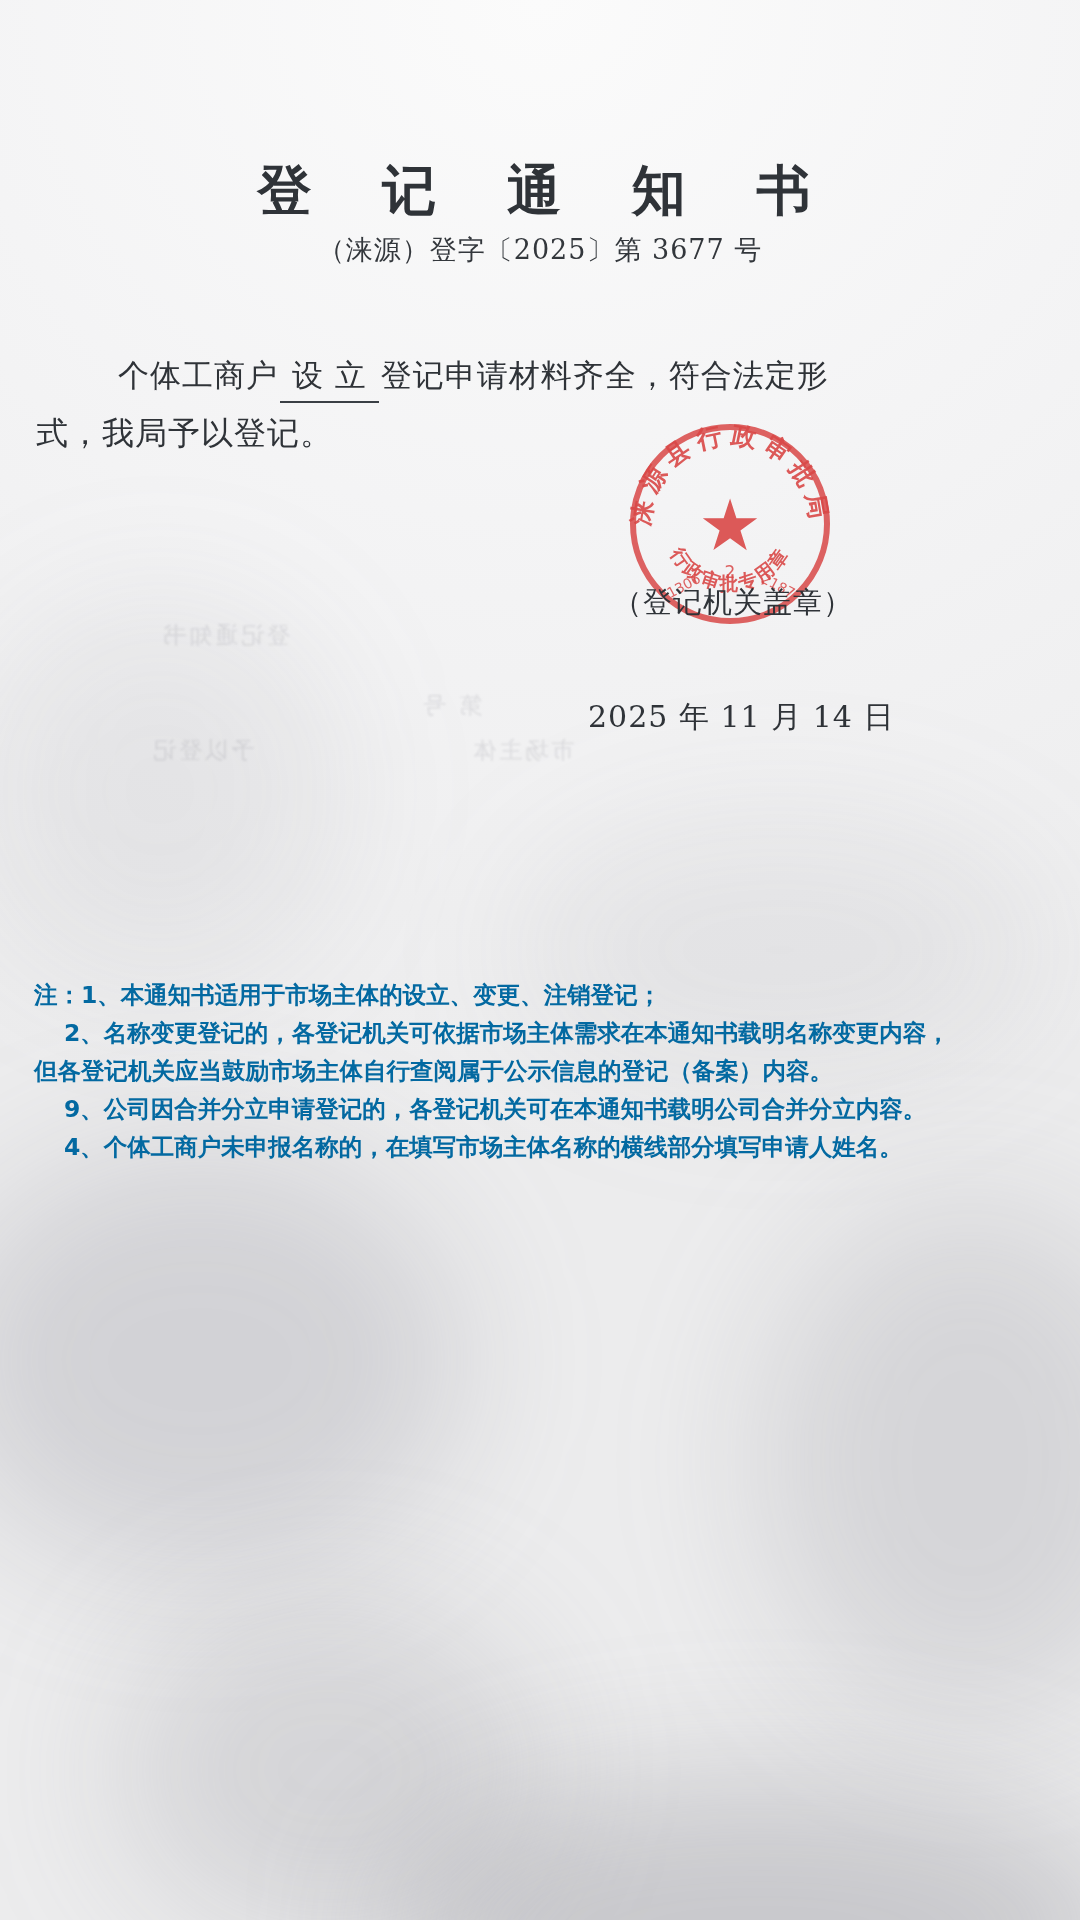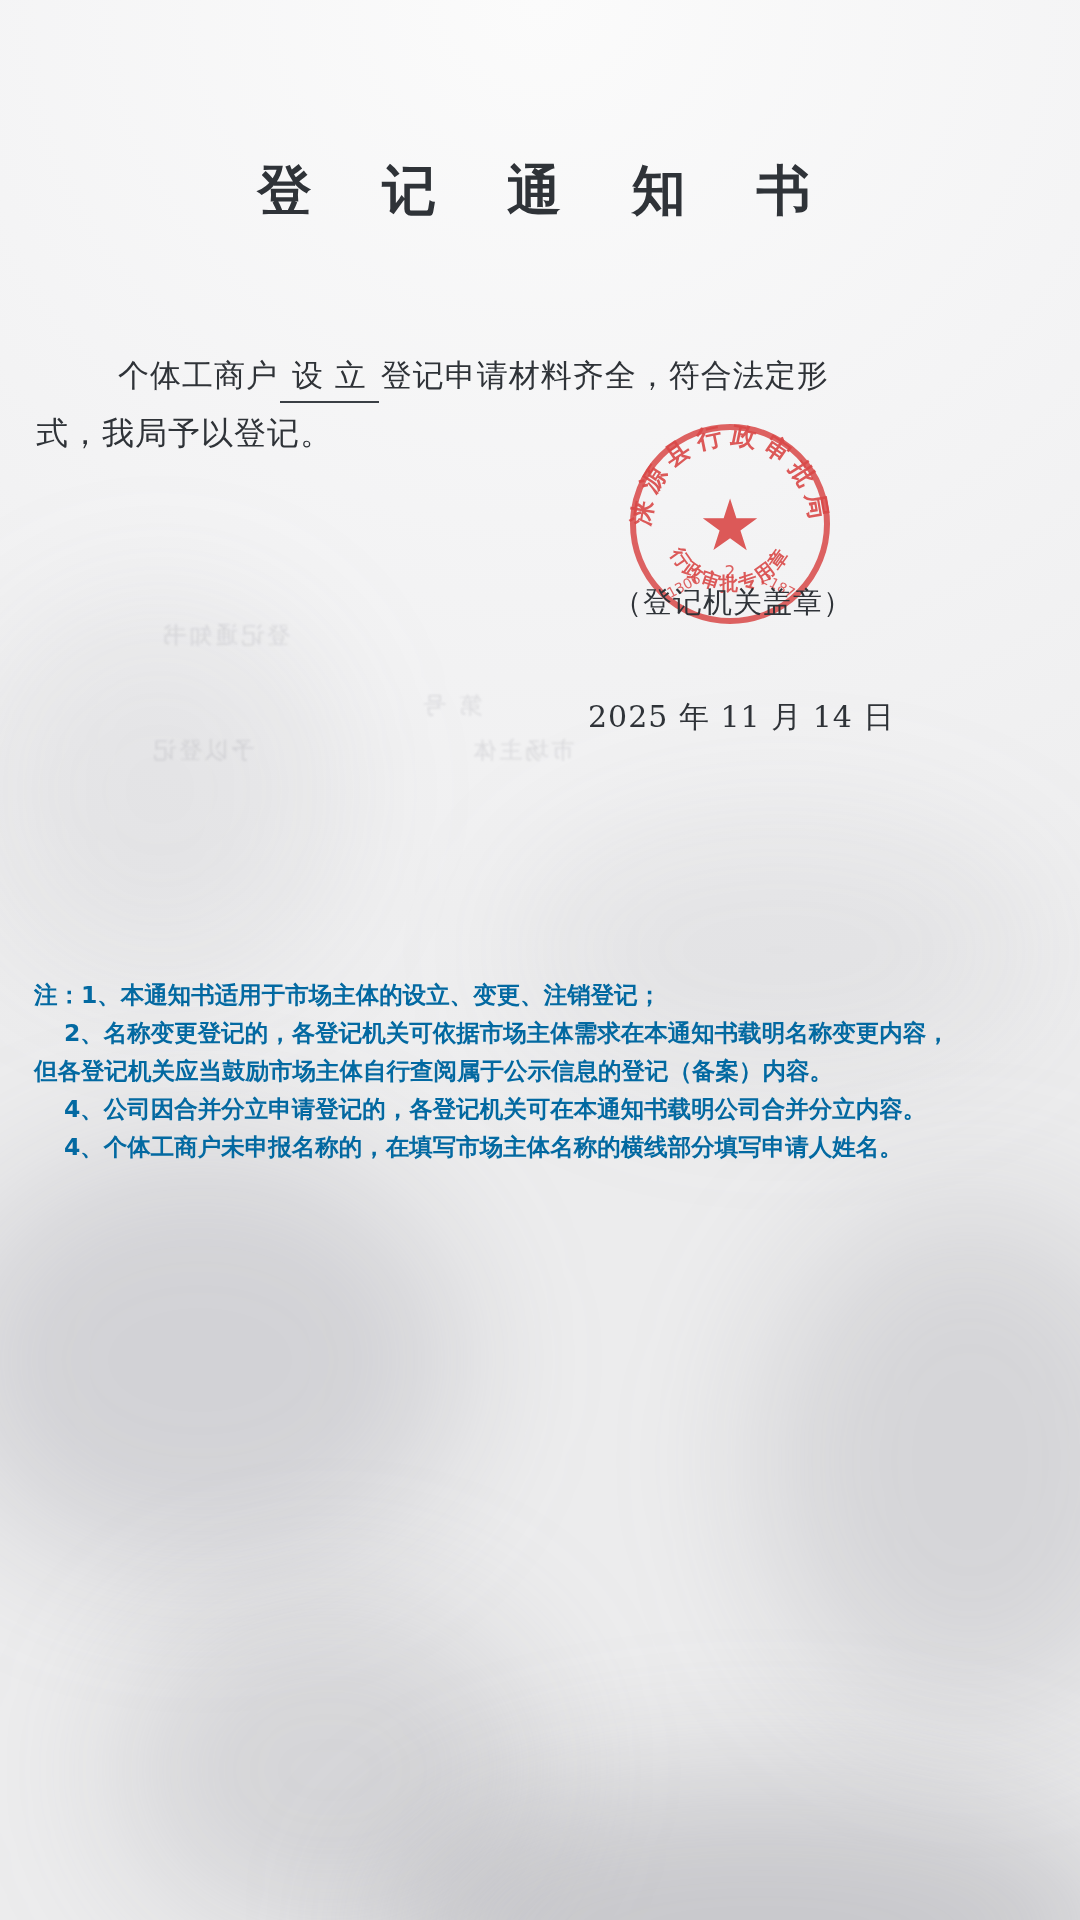--- a/index.html
+++ b/index.html
@@ -164,20 +164,21 @@
 
 <div class="sheet">
 
   <div class="bleed" style="left:160px; top:620px;">登记通知书</div>
   <div class="bleed" style="left:420px; top:690px;">第 号</div>
   <div class="bleed" style="left:150px; top:735px;">予以登记</div>
   <div class="bleed" style="left:470px; top:735px;">市场主体</div>
 
   <div class="title">登 记 通 知 书</div>
 
+  <div class="doc-number">（涞源）登字〔2025〕第 3677 号</div>
 
 
   <div class="body-line-1">
     <span>个体工商户</span><span class="blank-fill">设 立</span><span>登记申请材料齐全，符合法定形</span>
   </div>
 
   <div class="body-line-2">式，我局予以登记。</div>
 
   <div class="seal">
     <svg viewBox="0 0 212 212" xmlns="http://www.w3.org/2000/svg">
@@ -200,17 +201,17 @@
   </div>
 
   <div class="seal-caption">（登记机关盖章）</div>
 
   <div class="doc-date">2025 年 11 月 14 日</div>
 
   <div class="notes">
     <p class="note">注：1、本通知书适用于市场主体的设立、变更、注销登记；</p>
     <p class="note">2、名称变更登记的，各登记机关可依据市场主体需求在本通知书载明名称变更内容，</p>
     <p class="note" style="text-indent:0;">但各登记机关应当鼓励市场主体自行查阅属于公示信息的登记（备案）内容。</p>
-    <p class="note">4、公司因合并分立申请登记的，各登记机关可在本通知书载明公司合并分立内容。</p>
+    <p class="note">9、公司因合并分立申请登记的，各登记机关可在本通知书载明公司合并分立内容。</p>
     <p class="note">4、个体工商户未申报名称的，在填写市场主体名称的横线部分填写申请人姓名。</p>
   </div>
 
 </div>
 
 </body></html>

